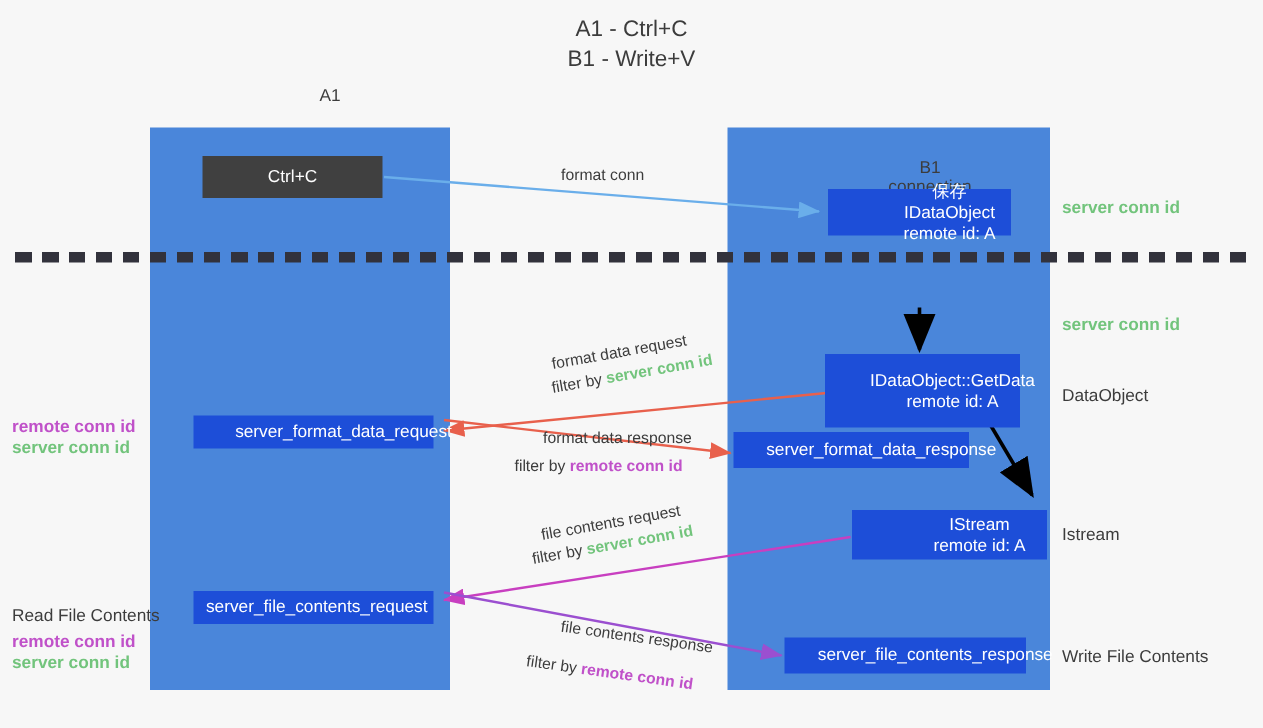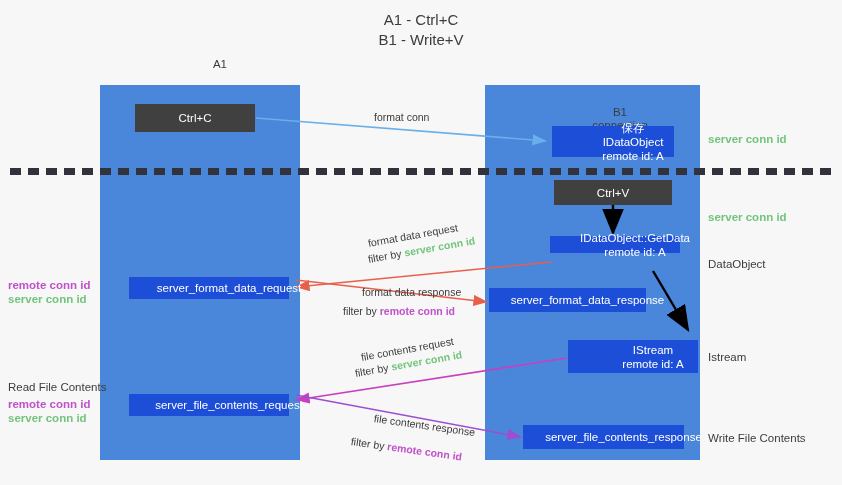--- a/index.html
+++ b/index.html
@@ -157,43 +157,40 @@
 
   <div class="abs box green" style="left:135px;top:104px;width:120px;height:28px;">
     <span>Ctrl+C</span>
   </div>
 
   <div class="abs box orange" style="left:552px;top:126px;width:122px;height:31px;">
     <span>保存IDataObject</span>
     <span class="l2">remote id: A</span>
   </div>
 
-  <div class="abs box green" style="left:554px;top:180px;width:118px;height:25px;">
-    <span>Ctrl+V</span>
-  </div>
-
-  <div class="abs box orange" style="left:550px;top:236px;width:130px;height:17px;">
+
+  <div class="abs box orange" style="left:550px;top:236px;width:130px;height:49px;">
     <span>IDataObject::GetData</span>
     <span class="l2">remote id: A</span>
   </div>
 
   <div class="abs box orange" style="left:129px;top:277px;width:160px;height:22px;">
     <span>server_format_data_request</span>
   </div>
 
   <div class="abs box orange" style="left:489px;top:288px;width:157px;height:24px;">
     <span>server_format_data_response</span>
   </div>
 
   <div class="abs box orange" style="left:568px;top:340px;width:130px;height:33px;">
     <span>IStream</span>
     <span class="l2">remote id: A</span>
   </div>
 
-  <div class="abs box orange" style="left:129px;top:394px;width:160px;height:22px;">
+  <div class="abs box orange" style="left:129px;top:394px;width:160px;height:22px;align-items:flex-end;">
     <span>server_file_contents_request</span>
   </div>
 
   <div class="abs box orange" style="left:523px;top:425px;width:161px;height:24px;text-align:center;">
     <span>server_file_contents_response</span>
   </div>
 
   <div class="abs edge-label" style="left:374px;top:110px;">
     <span>format conn</span>
   </div>
@@ -234,19 +231,19 @@
 
   <div class="abs ann dark-txt" style="left:708px;top:350px;">Istream</div>
 
   <div class="abs ann dark-txt" style="left:708px;top:431px;">Write File Contents</div>
 
   <div class="abs" style="left:8px;top:278px;">
     <div class="ann purple-txt">remote conn id</div>
     <div class="ann green-txt">server conn id</div>
   </div>
 
-  <div class="abs" style="left:8px;top:380px;">
+  <div class="abs" style="left:8px;top:404px;">
     <div class="ann dark-txt">Read File Contents</div>
     <div class="ann purple-txt" style="margin-top:3px;">remote conn id</div>
     <div class="ann green-txt">server conn id</div>
   </div>
 
 </div>
 
 </body></html>

